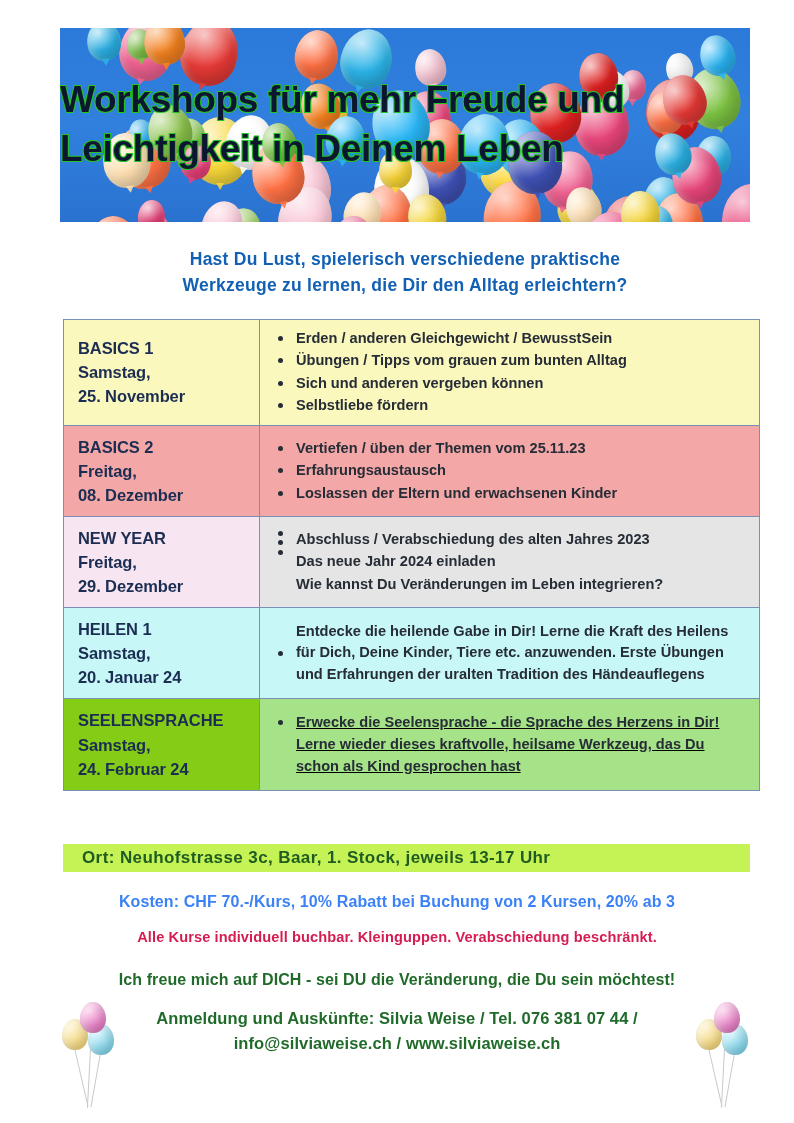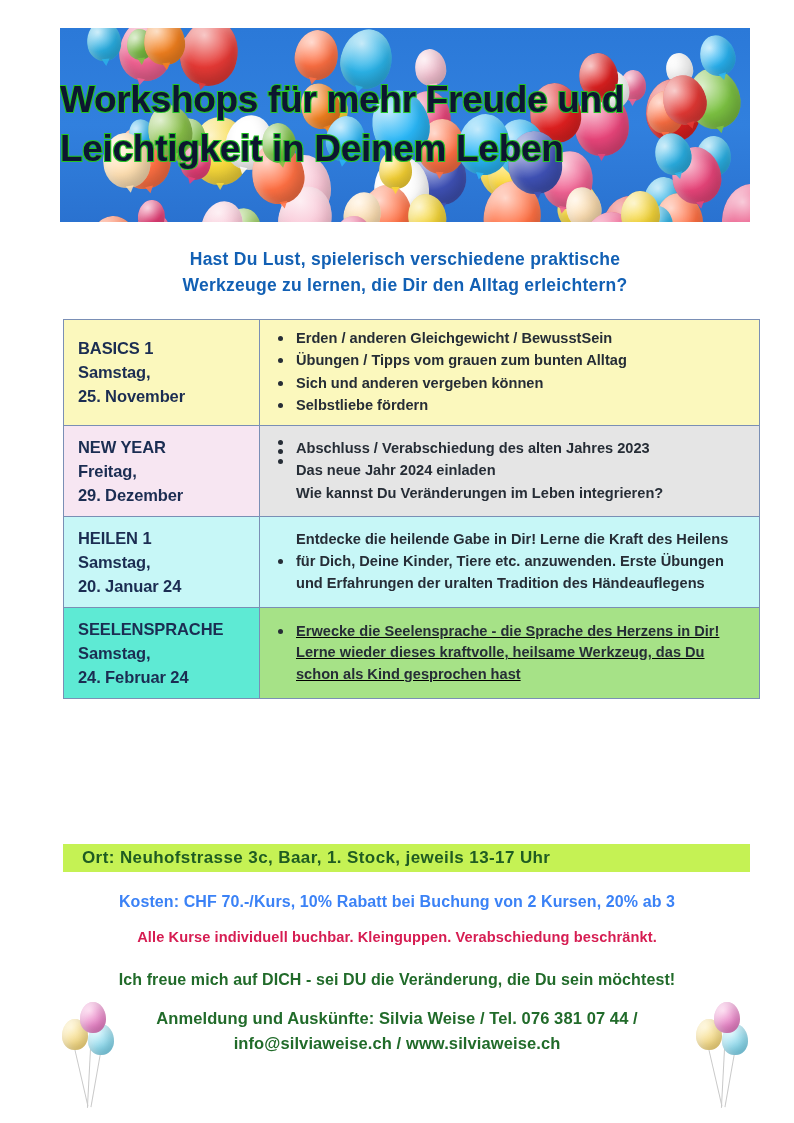--- a/index.html
+++ b/index.html
@@ -332,20 +332,34 @@
         <td class="col-what" style="background: rgb(251, 248, 189);">
           <ul class="bullets">
             <li>Erden / anderen Gleichgewicht / BewusstSein</li>
             <li>Übungen / Tipps vom grauen zum bunten Alltag</li>
             <li>Sich und anderen vergeben können</li>
             <li>Selbstliebe fördern</li>
           </ul>
         </td>
       </tr>
       <tr>
+        <td class="col-when" style="background: rgb(244, 167, 167);">
+          <div class="when-title">BASICS 2
+Freitag,
+08. Dezember</div>
+        </td>
+        <td class="col-what" style="background: rgb(244, 167, 167);">
+          <ul class="bullets">
+            <li>Vertiefen / üben der Themen vom 25.11.23</li>
+            <li>Erfahrungsaustausch</li>
+            <li>Loslassen der Eltern und erwachsenen Kinder</li>
+          </ul>
+        </td>
+      </tr>
+      <tr>
         <td class="col-when" style="background: rgb(247, 230, 242);">
           <div class="when-title">NEW YEAR
 Freitag,
 29. Dezember</div>
         </td>
         <td class="col-what" style="background: #e5e5e5;">
           <ul class="bullets bunched">
             <li>Abschluss / Verabschiedung des alten Jahres 2023</li>
             <li>Das neue Jahr 2024 einladen</li>
             <li>Wie kannst Du Veränderungen im Leben integrieren?</li>
@@ -356,21 +370,21 @@
         <td class="col-when" style="background: rgb(199, 247, 247);">
           <div class="when-title">HEILEN 1
 Samstag,
 20. Januar 24</div>
         </td>
         <td class="col-what" style="background: rgb(199, 247, 247);">
           <div class="para mid">Entdecke die heilende Gabe in Dir! Lerne die Kraft des Heilens für Dich, Deine Kinder, Tiere etc. anzuwenden. Erste Übungen und Erfahrungen der uralten Tradition des Händeauflegens</div>
         </td>
       </tr>
       <tr>
-        <td class="col-when" style="background: #5eead4; margin-left: 40px;">
+        <td class="col-when" style="background: #84cc16; margin-left: 40px;">
           <div class="when-title">SEELENSPRACHE
 Samstag,
 24. Februar 24</div>
         </td>
         <td class="col-what" style="background: rgb(166, 226, 135); text-decoration: underline;">
           <div class="para first">Erwecke die Seelensprache - die Sprache des Herzens in Dir! Lerne wieder dieses kraftvolle, heilsame Werkzeug, das Du schon als Kind gesprochen hast</div>
         </td>
       </tr>
     </tbody>
 </table>

